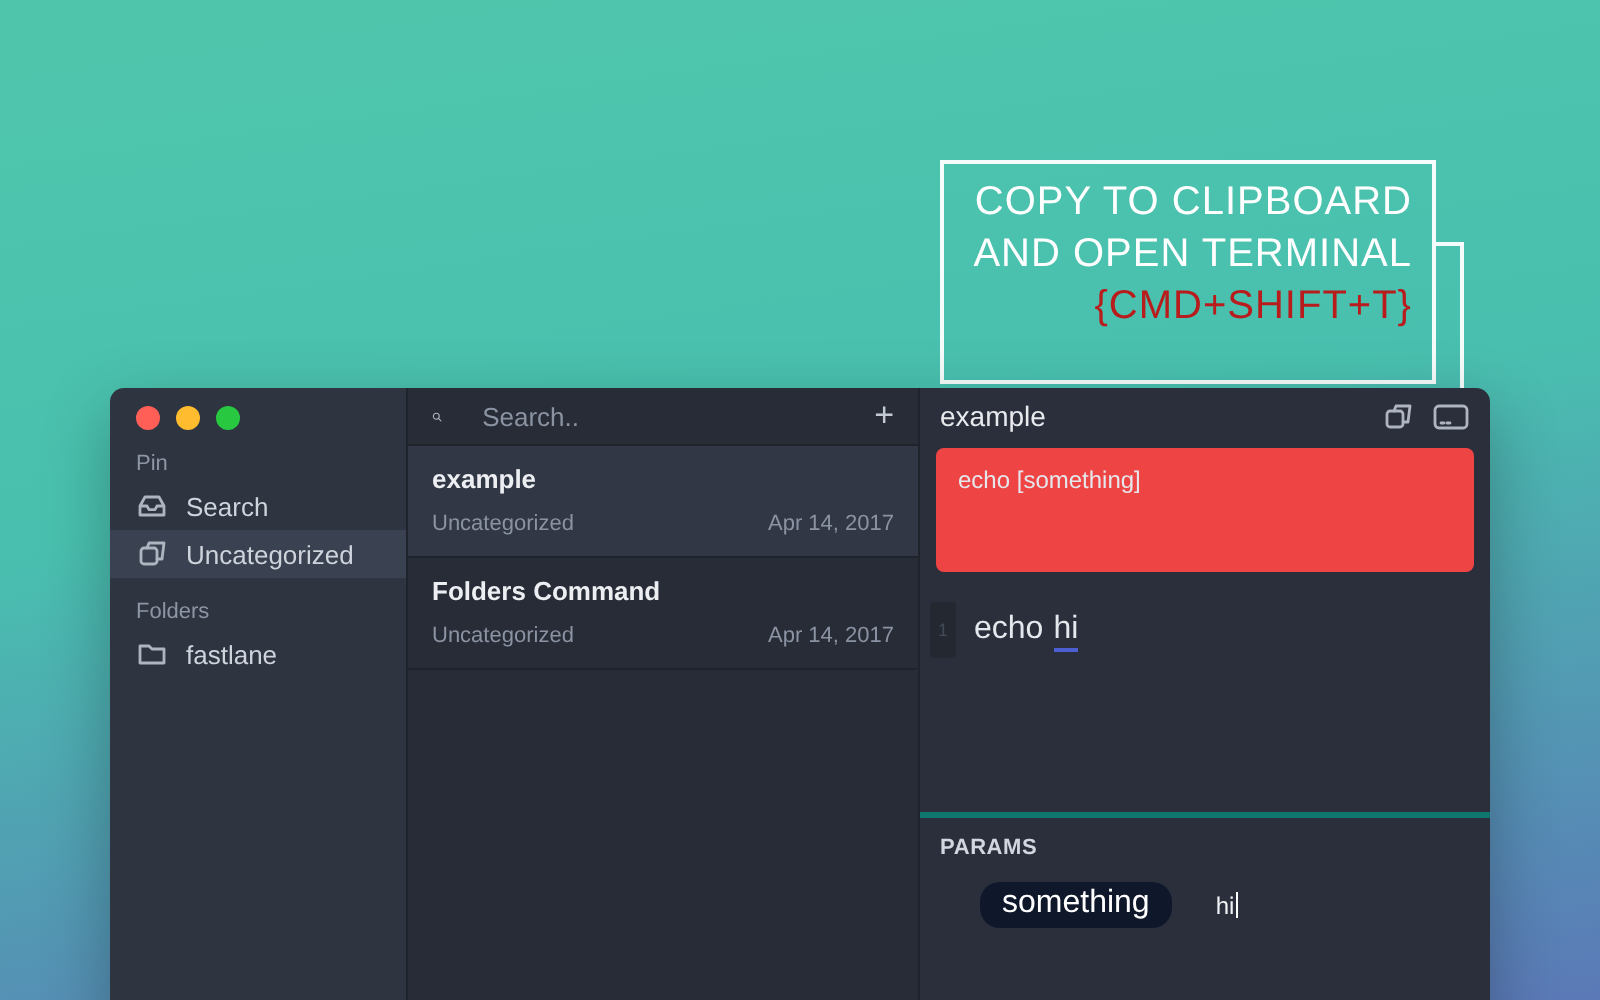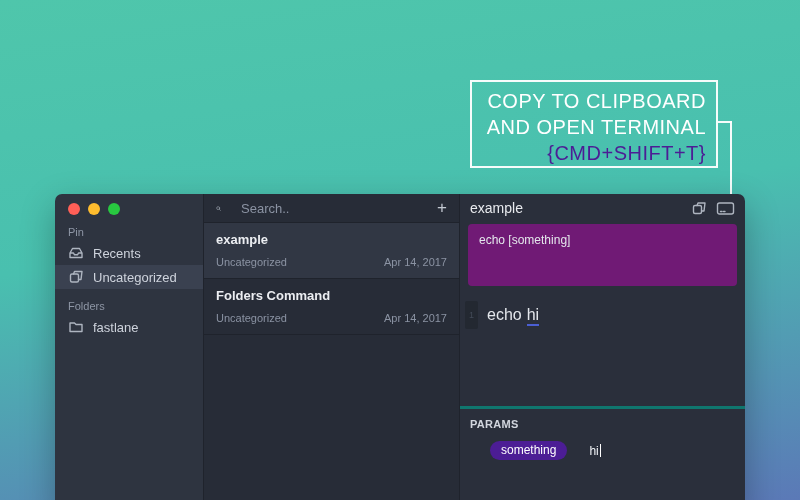--- a/index.html
+++ b/index.html
@@ -5,26 +5,26 @@
   * { margin:0; padding:0; box-sizing:border-box; }
   html,body { width:800px; height:500px; overflow:hidden; }
   body {
     font-family:"Liberation Sans", sans-serif;
     background:linear-gradient(172deg, #4fc6ab 0%, #49c0af 45%, #5b79b7 100%);
     position:relative;
   }
 
   
   .callout {
-    position:absolute; left:470px; top:80px; width:248px; height:88px;
+    position:absolute; left:470px; top:80px; width:248px; height:112px;
     border:2px solid rgba(255,255,255,.95);
     color:#fff; text-align:right; padding:6px 10px 0 0;
     font-size:20px; line-height:26px; font-weight:500; letter-spacing:.5px;
   }
-  .callout .shortcut { color:#4c1d95; }
+  .callout .shortcut { color:#b91c1c; }
   .conn-h { position:absolute; left:718px; top:121px; width:14px; height:2px; background:rgba(255,255,255,.95); }
   .conn-v { position:absolute; left:730px; top:121px; width:2px; height:78px; background:rgba(255,255,255,.95); }
 
   
   .appwin {
     position:absolute; left:55px; top:194px; width:690px; height:320px;
     border-radius:7px 7px 0 0; overflow:hidden; display:flex;
     box-shadow:0 12px 34px rgba(0,0,0,.28);
     font-size:13px;
   }
@@ -50,34 +50,34 @@
   .list-item.selected { background:#313744; border-top:1px solid #1f232c; }
   .li-title { font-size:13px; font-weight:700; color:#eceef2; }
   .li-meta { display:flex; justify-content:space-between; margin-top:9px; font-size:11px; color:#8b93a3; }
 
   
   .detail { flex:1; background:#2a2f3b; position:relative; }
   .detail-header { height:28px; display:flex; align-items:center; padding:0 10px; }
   .detail-title { color:#e8eaee; font-size:14px; flex:1; }
   .header-icons { display:flex; gap:9px; align-items:center; }
   .code-box {
-    margin:2px 8px 0 8px; height:62px; background:#701a75; border-radius:4px;
+    margin:2px 8px 0 8px; height:62px; background:#ef4444; border-radius:4px;
     padding:9px 11px; color:#e4e7ec; font-size:12px;
   }
   .preview-row { margin-top:15px; display:flex; align-items:center; padding-left:5px; }
   .gutter {
     width:13px; height:28px; background:#232831; border-radius:2px;
     color:#424a58; font-size:9px; display:flex; align-items:center; justify-content:center; margin-right:9px;
   }
   .preview-text { color:#e4e7ec; font-size:16px; }
   .param-underlined { border-bottom:2px solid #4b5fd3; padding-bottom:1px; margin-left:5px; }
   .params { position:absolute; top:212px; left:0; right:0; border-top:3px solid #0f766e; }
   .params-label { color:#d2d6de; font-size:11px; font-weight:700; letter-spacing:.3px; margin:9px 0 0 10px; }
   .params-row { display:flex; align-items:center; margin:11px 0 0 30px; }
-  .chip { background:#4c1d95; color:#fff; font-size:12px; border-radius:10px; padding:2px 11px 3px 11px; }
+  .chip { background:#0f172a; color:#fff; font-size:16px; border-radius:10px; padding:2px 11px 3px 11px; }
   .param-value { color:#f0f2f5; font-size:12px; margin-left:22px; position:relative; }
   .caret { display:inline-block; width:1px; height:13px; background:#fff; vertical-align:-2px; margin-left:1px; }
 
   svg.ic { stroke:#aeb5c0; fill:none; stroke-width:1.4; stroke-linecap:round; stroke-linejoin:round; }
 </style>
 </head>
 <body>
 
 <div class="callout">
   <div>COPY TO CLIPBOARD</div>
@@ -93,21 +93,21 @@
     <div class="traffic">
       <div class="dot red"></div>
       <div class="dot yellow"></div>
       <div class="dot green"></div>
     </div>
     <div class="side-label">Pin</div>
     <div class="side-row">
       <svg class="ic" width="16" height="14" viewBox="0 0 16 14">
           <path d="M2 7 L2 11.5 L14 11.5 L14 7 M2 7 L4.5 2.5 L11.5 2.5 L14 7 L10.5 7 L9.5 8.8 L6.5 8.8 L5.5 7 Z"></path>
         </svg>
-      <span>Recents</span>
+      <span>Search</span>
     </div>
     <div class="side-row selected">
       <svg class="ic" width="16" height="14" viewBox="0 0 16 14">
           <rect x="2.5" y="4" width="8" height="8" rx="1.5"></rect>
           <path d="M5.5 4 L6.5 1.5 L14 1.5 L13 9.5 L10.5 9.5"></path>
         </svg>
       <span>Uncategorized</span>
     </div>
     <div class="side-label">Folders</div>
     <div class="side-row">

